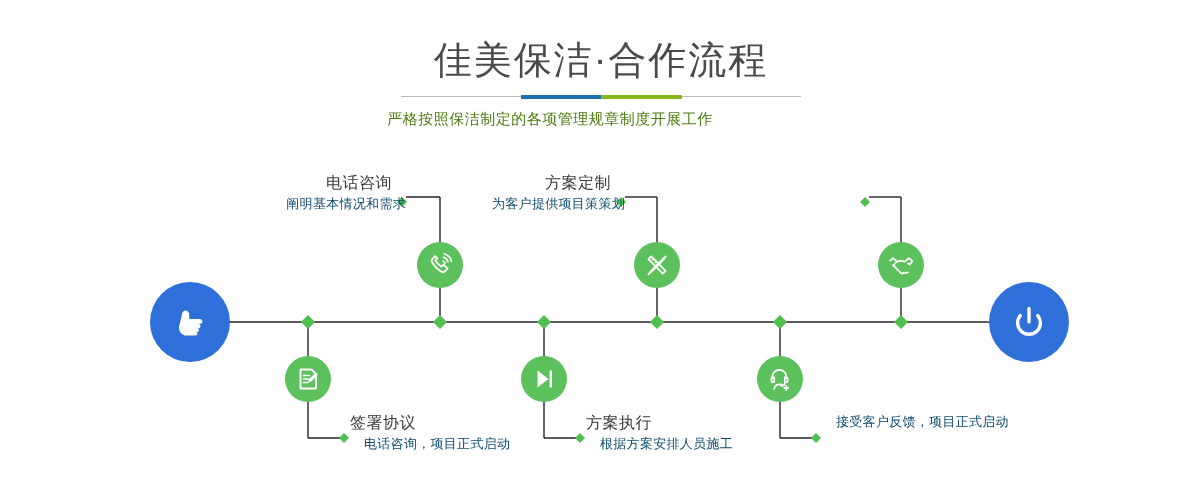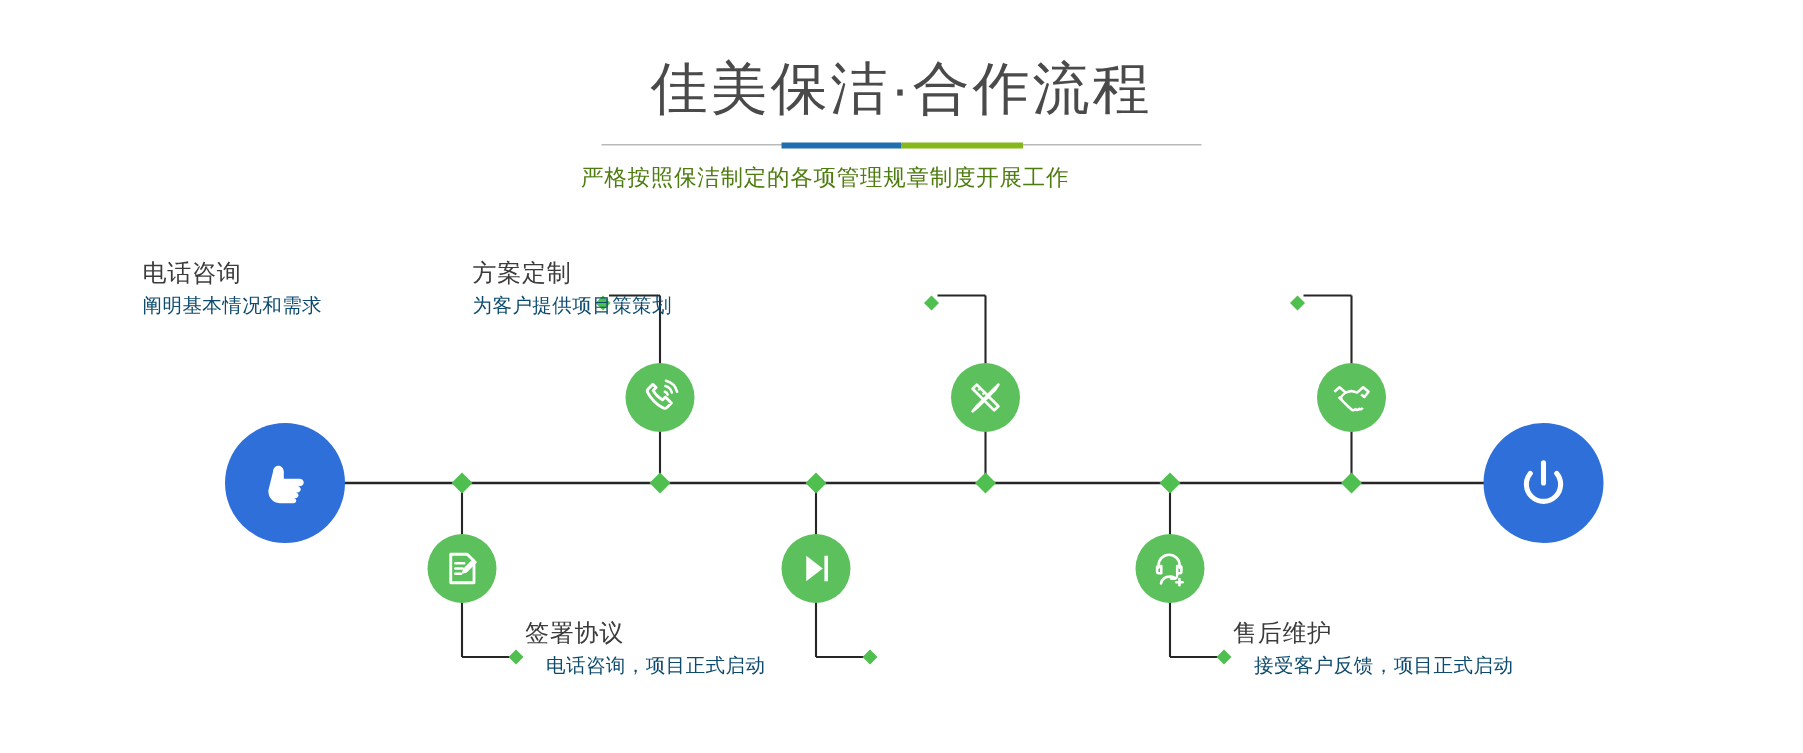--- a/index.html
+++ b/index.html
@@ -79,21 +79,21 @@
   
   .step-label { position:absolute; white-space:nowrap; }
   .step-label .lbl-title {
     font-size:16px; color:#3b3b3b; line-height:22px; letter-spacing:.5px;
   }
   .step-label .lbl-desc {
     font-size:13px; color:#0c4a6e; line-height:20px; letter-spacing:.3px;
     margin-top:0;
     font-family:Liberation Serif, serif;
   }
-  .lbl-above { text-align:left; }
+  .lbl-above { text-align:right; }
   .lbl-below { text-align:left; }
   .lbl-below .lbl-desc { padding-left:14px; }
   .lbl-above .lbl-title { padding-right:14px; }
 </style>
 </head>
 <body>
 
 <div id="header">
 
   <div id="page-title">佳美保洁·合作流程</div>
@@ -205,37 +205,40 @@
     <div class="lbl-title">方案定制</div>
     <div class="lbl-desc">为客户提供项目策策划</div>
   </div>
 
   <div class="step-node" style="left:521px; top:206px;">
     <svg width="28" height="28" viewBox="0 0 28 28">
       <polygon fill="#ffffff" points="7.5,5.5 18.5,14 7.5,22.5"></polygon>
       <rect fill="#ffffff" x="19.6" y="5.5" width="2.4" height="17"></rect>
     </svg>
   </div>
+  <div class="step-label lbl-below" style="left:586px; top:262px; width:320px;">
+    <div class="lbl-title">方案执行</div>
+    <div class="lbl-desc">根据方案安排人员施工</div>
+  </div>
 
   <div class="step-node" style="left:878px; top:92px;">
     <svg width="28" height="28" viewBox="0 0 28 28">
       <path fill="none" stroke="#ffffff" stroke-width="1.7" stroke-linejoin="round" d="M2.6 10.2 6 7.2l4 3.4 3.9-1 4 1 3.9-3.4 3.6 3-2.8 3.4-2.2-1.6"></path>
       <path fill="none" stroke="#ffffff" stroke-width="1.7" stroke-linejoin="round" d="M5.4 13.6 8 16.2l2 2 2 2 2 1.8c.9.8 2 .5 2.6-.3.7.8 1.9.7 2.5-.2.8.7 1.9.3 2.3-.6"></path>
       <path fill="none" stroke="#ffffff" stroke-width="1.5" stroke-linecap="round" d="M10 10.6 7.6 13c-.7.7-.7 1.7 0 2.4"></path>
     </svg>
   </div>
 
   <div class="step-node" style="left:757px; top:206px;">
     <svg width="28" height="28" viewBox="0 0 28 28">
       <path fill="none" stroke="#ffffff" stroke-width="1.7" stroke-linecap="round" d="M6.4 13.4v-1.6a7 7 0 0 1 14 0v1.6"></path>
       <path fill="none" stroke="#ffffff" stroke-width="1.7" stroke-linejoin="round" d="M6.4 12.4h1.8v4.8H6.4a1 1 0 0 1-1-1v-2.8a1 1 0 0 1 1-1zM20.6 12.4h-1.8v4.8h1.8a1 1 0 0 0 1-1v-2.8a1 1 0 0 0-1-1z"></path>
       <path fill="none" stroke="#ffffff" stroke-width="1.6" stroke-linecap="round" d="M18.8 17.4v1.4a2 2 0 0 1-2 2h-2"></path>
       <path fill="none" stroke="#ffffff" stroke-width="1.7" stroke-linecap="round" d="M8 24c.6-3 3.1-4.6 6-4.6 1.2 0 2.3.3 3.2.8"></path>
       <line x1="20.3" y1="21" x2="20.3" y2="25.2" stroke="#ffffff" stroke-width="1.7" stroke-linecap="round"></line>
       <line x1="18.2" y1="23.1" x2="22.4" y2="23.1" stroke="#ffffff" stroke-width="1.7" stroke-linecap="round"></line>
     </svg>
   </div>
   <div class="step-label lbl-below" style="left:822px; top:262px; width:340px;">
-    <div class="lbl-title">售后维护</div>
     <div class="lbl-desc">接受客户反馈，项目正式启动</div>
   </div>
 
 </div>
 
 </body></html>

